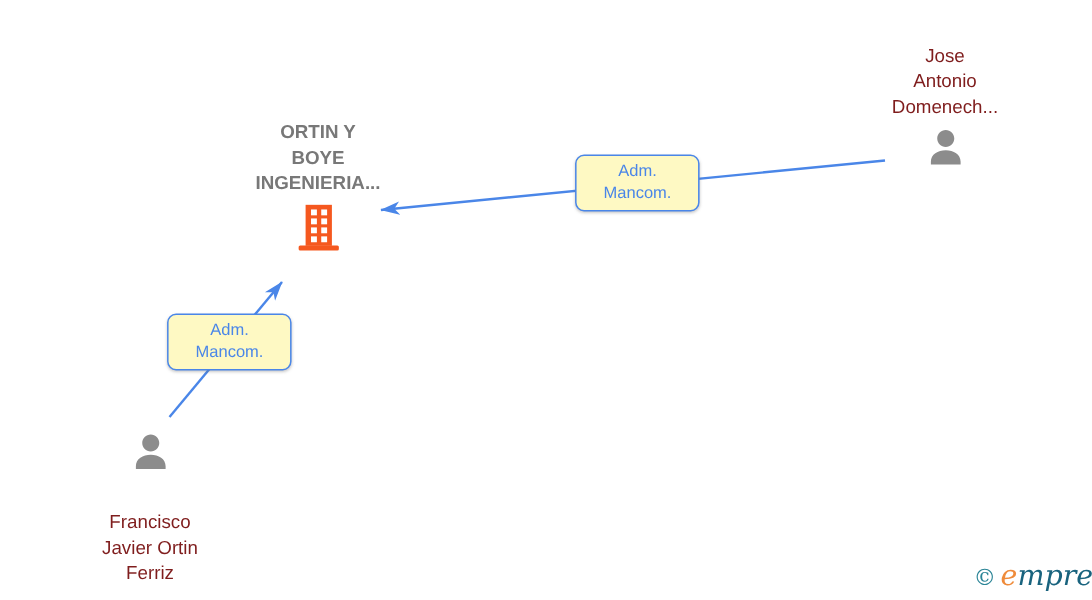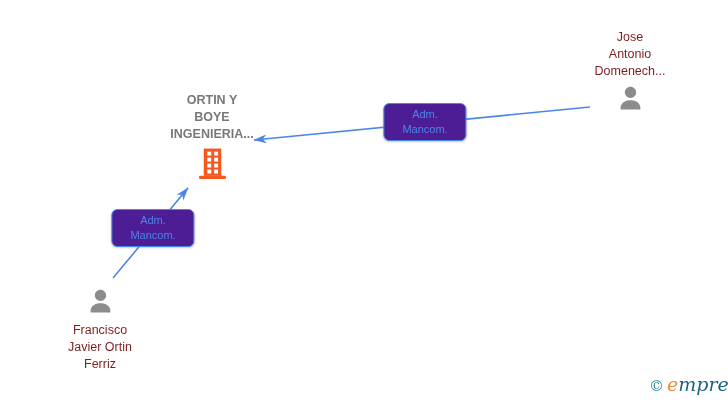--- a/index.html
+++ b/index.html
@@ -28,21 +28,21 @@
     font-size: 12.5px;
     line-height: 17px;
     text-align: center;
   }
   .company-label { font-weight: 700; color: #787878; }
   .icon-wrap { display: inline-block; }
   .edge-label {
     position: absolute;
     z-index: 3;
     transform: translate(-50%, -50%);
-    background: #4c1d95;
+    background: #fef9c3;
     border: 1.5px solid #4a86e8;
     border-radius: 6px;
     box-shadow: 0 1px 2px rgba(100,100,100,0.35);
     color: #4a86e8;
     font-size: 11px;
     line-height: 15px;
     padding: 3px 18px;
     text-align: center;
     white-space: pre-line;
   }
@@ -69,21 +69,21 @@
   <svg class="edge-layer" width="728" height="400" viewBox="0 0 728 400" xmlns="http://www.w3.org/2000/svg">
     <defs>
       <marker id="arrowhead" markerUnits="userSpaceOnUse" markerWidth="15" markerHeight="12" refX="12.5" refY="5" orient="auto">
         <path d="M13,5 L0,0.6 L3.6,5 L0,9.4 Z" fill="#4a86e8"></path>
       </marker>
     </defs>
     <line x1="590" y1="107" x2="254" y2="140" stroke="#4a86e8" stroke-width="1.6" marker-end="url(#arrowhead)"></line>
     <line x1="113" y1="278" x2="188" y2="188" stroke="#4a86e8" stroke-width="1.6" marker-end="url(#arrowhead)"></line>
   </svg>
 
-  <div class="node" style="left:212px; top:92px; transform:translateX(-50%); width:150px;">
+  <div class="node" style="left:212px; top:80px; transform:translateX(-50%); width:150px;">
     <div class="node-label company-label">ORTIN Y
 BOYE
 INGENIERIA...</div>
     <span class="icon-wrap" style="margin-top:4px;">
       <svg width="33" height="33" viewBox="0 0 32 32">
         <rect x="3" y="27.8" width="26" height="3.2" rx="1" fill="#f5581f"></rect>
         <rect x="7.5" y="1.5" width="17" height="26.5" fill="#f5581f"></rect>
         <g fill="#ffffff">
           <rect x="11" y="4.5" width="3.8" height="3.8"></rect>
           <rect x="17.6" y="4.5" width="3.8" height="3.8"></rect>
@@ -108,21 +108,21 @@
       </svg>
     </span>
   </div>
 
   <div class="node" style="left:100px; top:286px; transform:translateX(-50%); width:130px;">
     <span class="icon-wrap">
       <svg width="29" height="29" viewBox="0 0 24 24" fill="#8c8c8c">
         <path d="M12 12.4c2.6 0 4.7-2.1 4.7-4.7S14.6 3 12 3 7.3 5.1 7.3 7.7s2.1 4.7 4.7 4.7zm0 1.8c-4.3 0-8.2 2.2-8.2 6.4V22h16.4v-1.4c0-4.2-3.9-6.4-8.2-6.4z"></path>
       </svg>
     </span>
-    <div class="node-label" style="margin-top:3px;">Francisco
+    <div class="node-label" style="margin-top:20px;">Francisco
 Javier Ortin
 Ferriz</div>
   </div>
 
   <div class="edge-label" style="left:425px; top:122px;">Adm.
 Mancom.</div>
   <div class="edge-label" style="left:153px; top:228px;">Adm.
 Mancom.</div>
 
   <div class="footer-logo">

